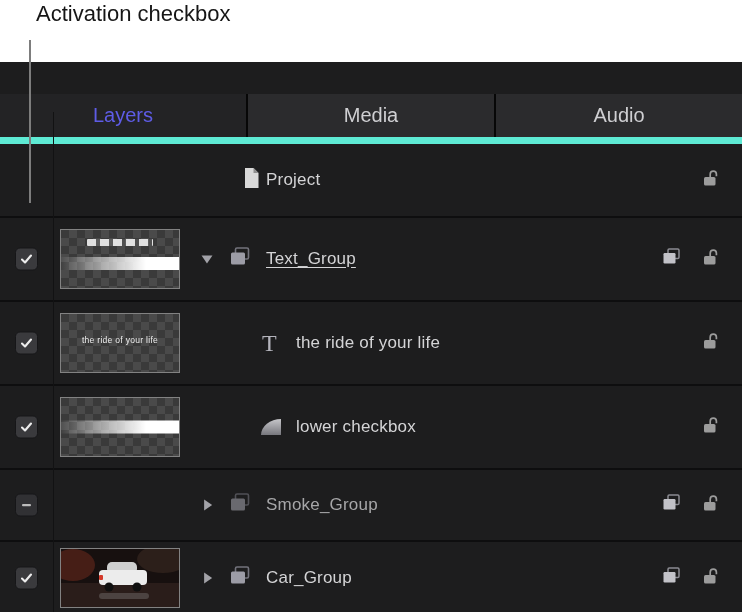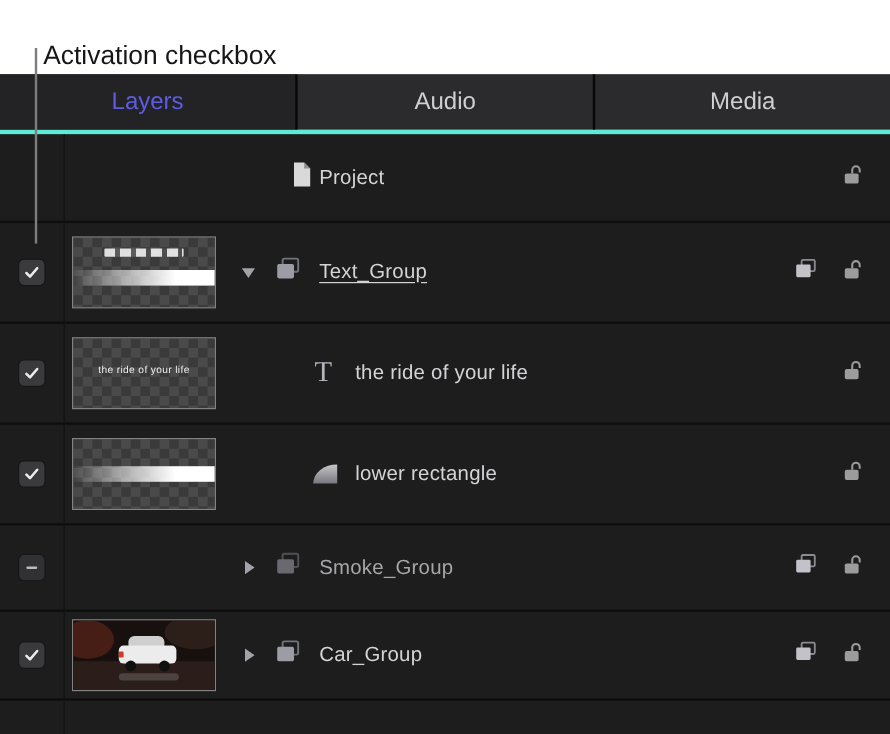--- a/index.html
+++ b/index.html
@@ -5,36 +5,36 @@
   html,body { margin:0; padding:0; }
   body {
     width:742px; height:612px; position:relative; overflow:hidden;
     background:#ffffff;
     font-family:"Liberation Sans","DejaVu Sans",sans-serif;
   }
 
   
   .callout-text {
     position:absolute; left:36px; top:1px;
-    font-size:22px; font-weight:500; color:#161616;margin-top:32px;
+    font-size:22px; font-weight:500; color:#161616;
   }
   .callout-line {
     position:absolute; left:29px; top:40px; width:2px; height:163px;
     background:#7d7d7d; z-index:10;
   }
 
   
   .panel {
     position:absolute; left:0; top:62px; width:742px; height:550px;
     background:#1d1d1e;
   }
 
   
   .tabs { display:flex; height:50px; box-sizing:border-box;
-          border-bottom:4px solid #5eead4; background:#2b2b2d; }
+          border-bottom:7px solid #5eead4; background:#2b2b2d;margin-top:32px; }
   .tab { flex:1; display:flex; align-items:center; justify-content:center;
          font-size:20px; color:#cfcfd2; cursor:default; box-sizing:border-box; }
   .tab + .tab { border-left:2px solid #070707; }
   .tab.active { background:#232325; color:#5e5ce6; }
 
   
   .rows { position:relative; }
   .row { position:relative; background:#1d1d1e; box-sizing:border-box;
          border-bottom:2px solid #0e0e0f; }
   .h74 { height:74px;padding-left:40px; } .h70 { height:84px; } .h72 { height:72px; }
@@ -112,24 +112,24 @@
   <div class="callout-line"></div>
 </div>
 
 <div class="panel">
 
   <div class="tabs">
     <div class="tab active">
       <span>Layers</span>
     </div>
     <div class="tab">
+      <span>Media</span>
+    </div>
+    <div class="tab">
       <span>Audio</span>
-    </div>
-    <div class="tab">
-      <span>Media</span>
     </div>
   </div>
 
   <div class="rows">
 
     <div class="row h74">
       <span class="page-icon">
         <svg width="19" height="23" viewBox="0 0 19 23">
           <path d="M3 1.5 h8.5 L16.5 6.5 V21.5 H3 Z" fill="#d9d9d9"></path>
           <path d="M11.5 1.5 V6.5 H16.5 Z" fill="#8f8f8f"></path>
@@ -203,21 +203,21 @@
     <div class="row h70">
       <span class="checkbox">
         <svg width="15" height="15" viewBox="0 0 15 15">
           <path d="M3 8 l3 3 l6 -7" fill="none" stroke="#ececec" stroke-width="2.1" stroke-linecap="round" stroke-linejoin="round"></path>
         </svg>
       </span>
       <div class="thumb">
         <div class="grad-bar mid"></div>
       </div>
       <span class="shape-icon"></span>
-      <span class="label child">lower rectangle</span>
+      <span class="label child">lower checkbox</span>
       <span class="lock">
         <svg width="20" height="20" viewBox="0 0 20 20">
           <path d="M9.2 9 V6.2 a3.1 3.1 0 0 1 6.2 0 V8.2" fill="none" stroke="#9c9c9c" stroke-width="1.7"></path>
           <rect x="3" y="9" width="11.5" height="8.5" rx="1.6" fill="#9c9c9c"></rect>
         </svg>
       </span>
     </div>
 
     <div class="row h72">
       <span class="checkbox mixed">

